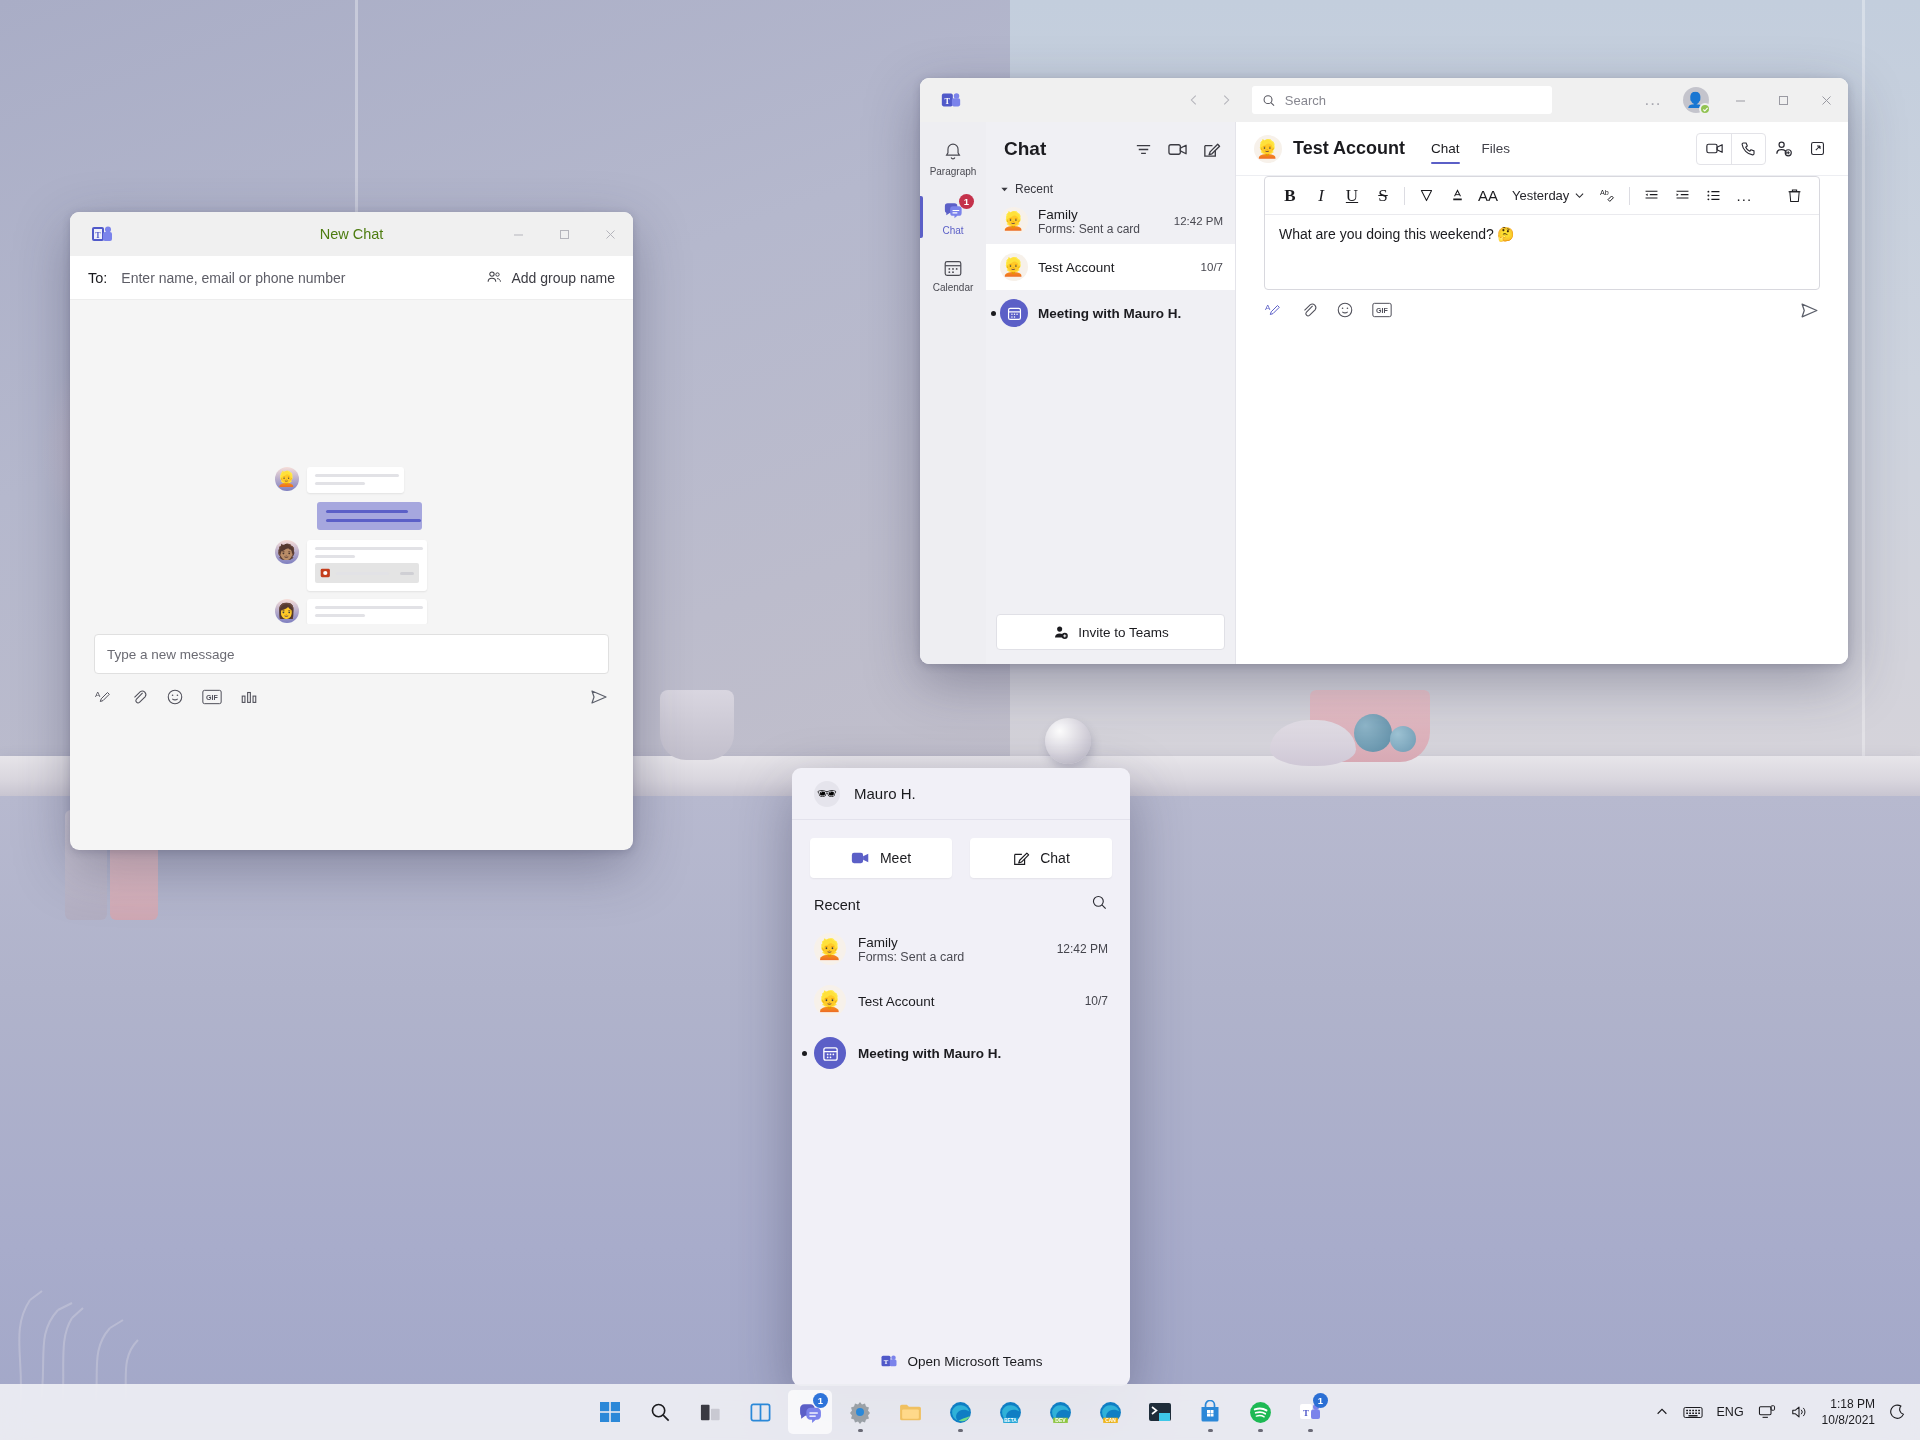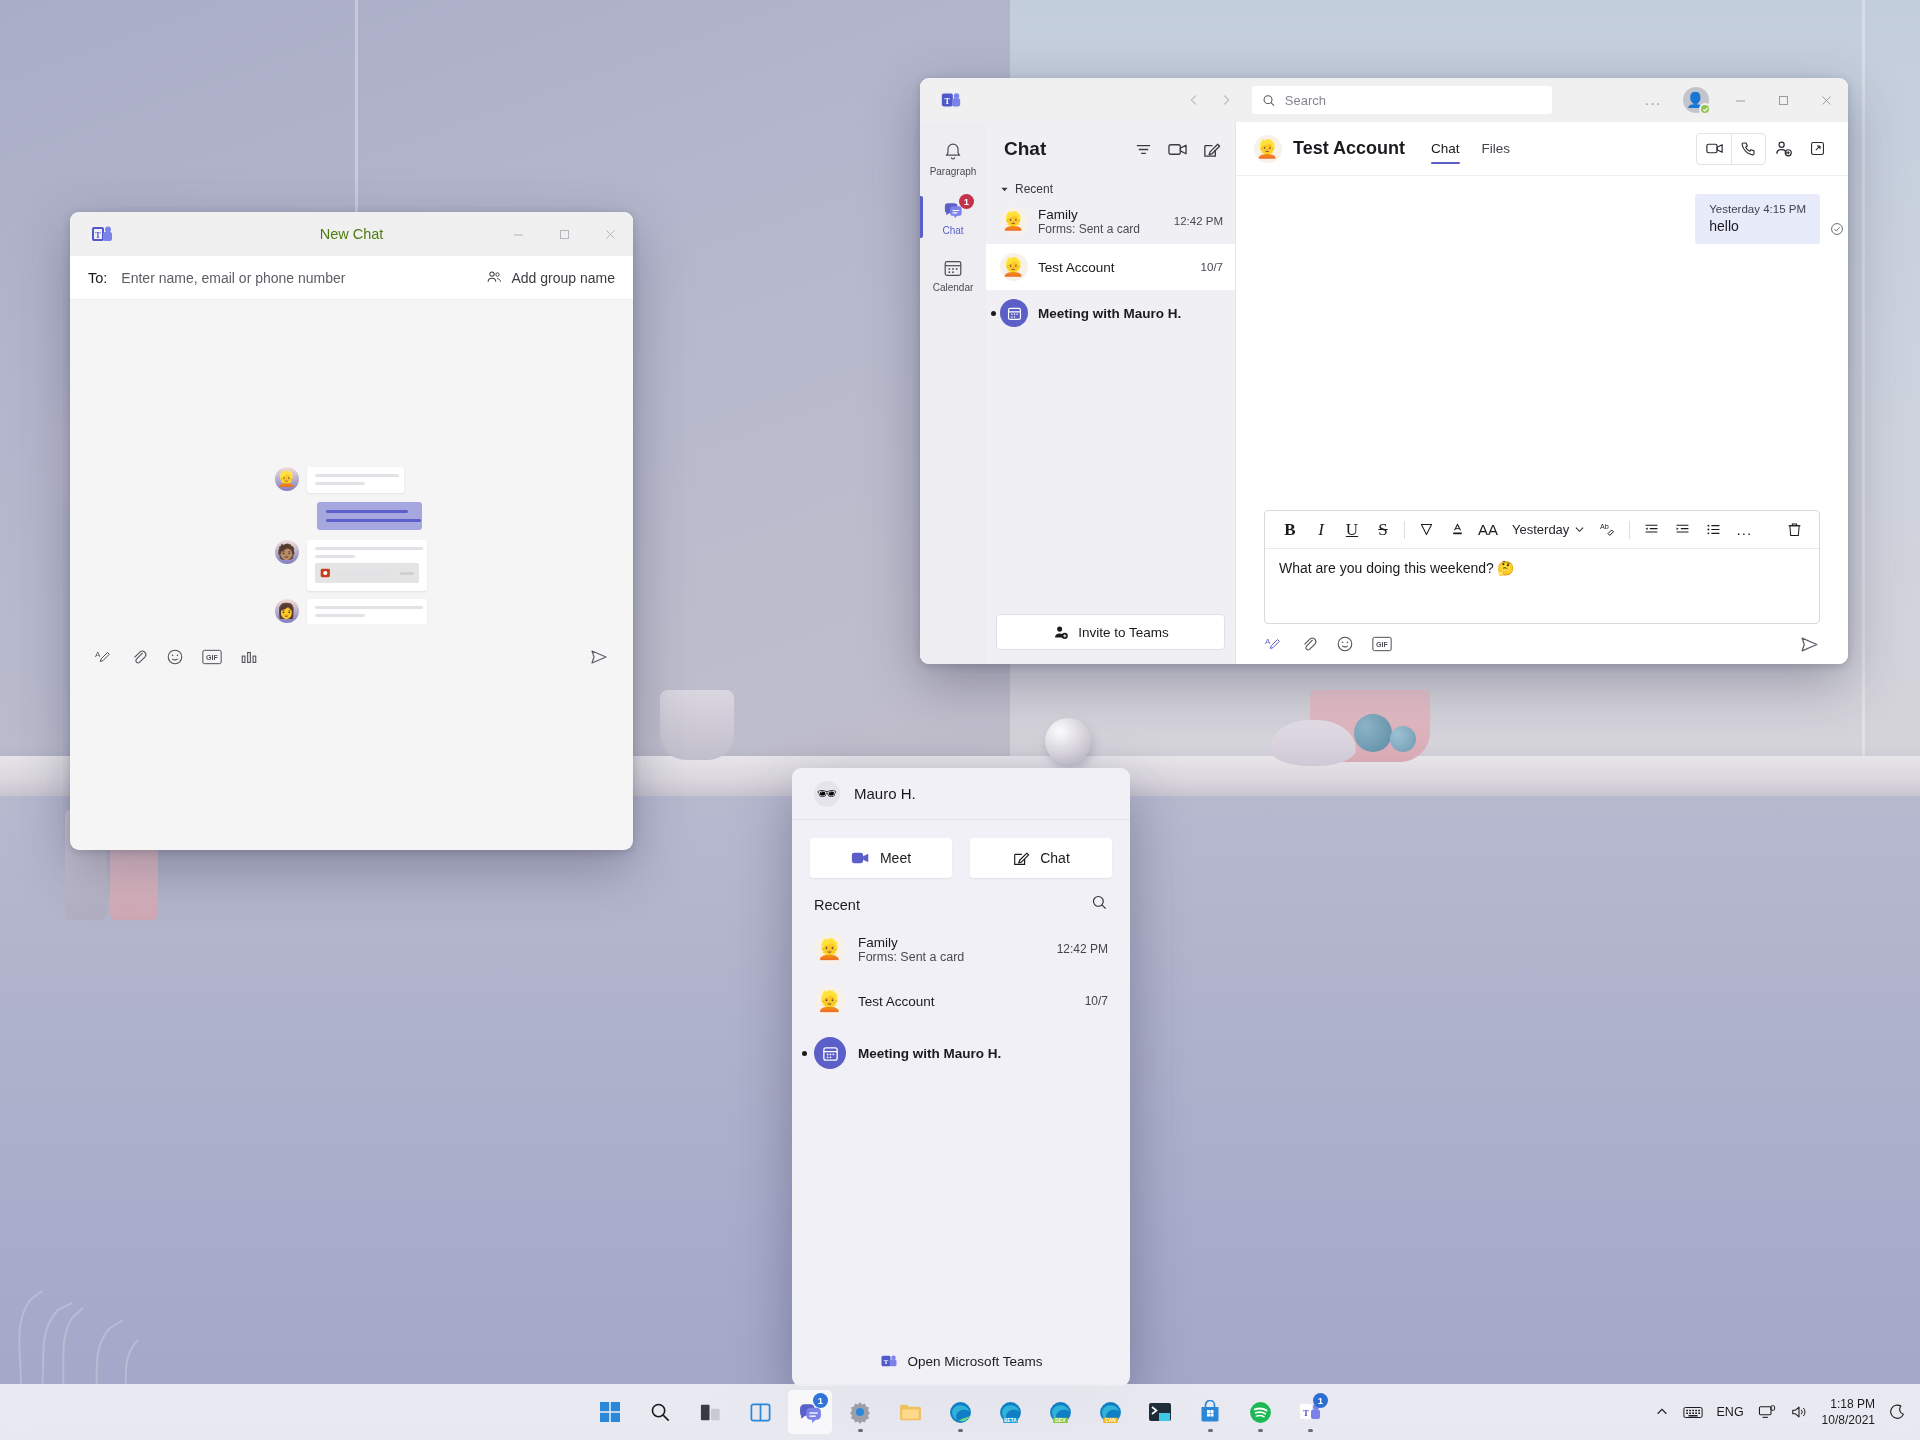--- a/index.html
+++ b/index.html
@@ -409,20 +409,21 @@
         <div class="il-emoji">
           <span>😎</span>
           <span>🙂</span>
         </div>
       </div>
     </div>
     <div id="newchat-empty-title">You're starting a new conversation</div>
     <div id="newchat-empty-sub">Type your first message below.</div>
 
     <div id="newchat-composer">
+      <input id="newchat-msg-input" placeholder="Type a new message" style="">
       <div class="nc-tools">
         <svg width="18" height="18" viewBox="0 0 20 20">
           <text x="1" y="10" font-size="9" fill="currentColor" font-family="Liberation Sans, sans-serif">A</text>
           <path d="M8 12 L15 5 l2 2 l-7 7 l-3 1 z" fill="none" stroke="currentColor" stroke-width="1.1"></path>
         </svg>
         <svg width="18" height="18" viewBox="0 0 20 20">
           <path d="M14 5.5 L7 12.5 a2.5 2.5 0 0 0 3.5 3.5 L17 9.5 a4 4 0 0 0-5.5-5.5 L5 10.5" fill="none" stroke="currentColor" stroke-width="1.2"></path>
         </svg>
         <svg width="18" height="18" viewBox="0 0 20 20">
           <circle cx="10" cy="10" r="7.5" fill="none" stroke="currentColor" stroke-width="1.2"></circle>
@@ -645,34 +646,20 @@
           </div>
           <div class="conv-btn">
             <svg width="17" height="17" viewBox="0 0 20 20">
               <rect x="3" y="3" width="14" height="14" rx="2" fill="none" stroke="currentColor" stroke-width="1.3"></rect>
               <path d="M8 12 L13 7 M13 7 h-3.6 M13 7 v3.6" fill="none" stroke="currentColor" stroke-width="1.2"></path>
             </svg>
           </div>
         </div>
       </div>
 
-      <div id="conv-messages">
-        <div class="msg-row">
-          <div class="msg-bubble">
-            <div class="msg-time">Yesterday 4:15 PM</div>
-            <div class="msg-text">hello</div>
-            <span class="msg-read">
-              <svg width="14" height="14" viewBox="0 0 16 16">
-                <circle cx="8" cy="8" r="6.2" fill="none" stroke="currentColor" stroke-width="1"></circle>
-                <path d="M5 8 L7.2 10.3 L11 6" fill="none" stroke="currentColor" stroke-width="1"></path>
-              </svg>
-            </span>
-          </div>
-        </div>
-      </div>
 
       <div id="composer">
         <div id="composer-toolbar">
           <div class="fb bold">B</div>
           <div class="fb ital">I</div>
           <div class="fb und">U</div>
           <div class="fb strike">S</div>
           <span class="fsep"></span>
           <div class="fb">
             <svg width="17" height="17" viewBox="0 0 20 20">

